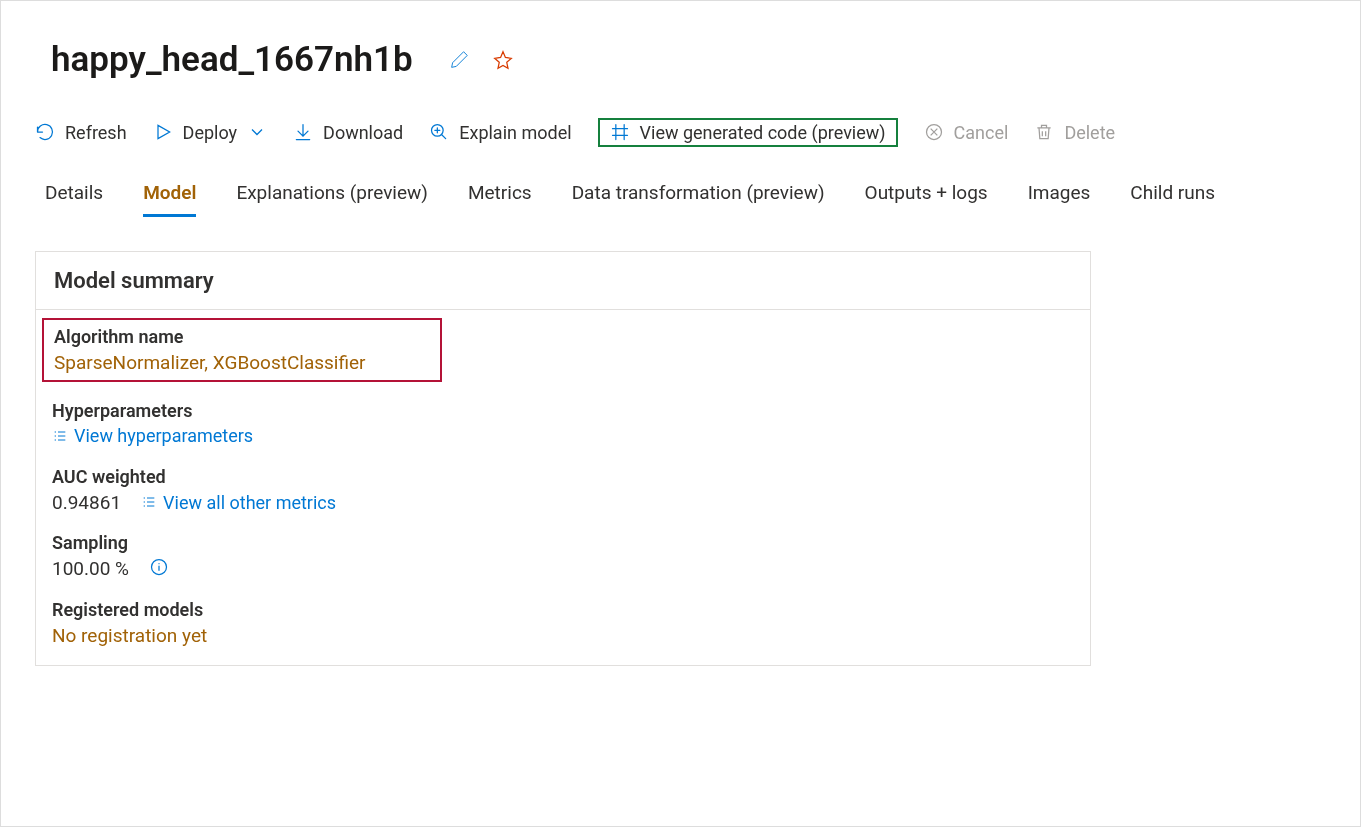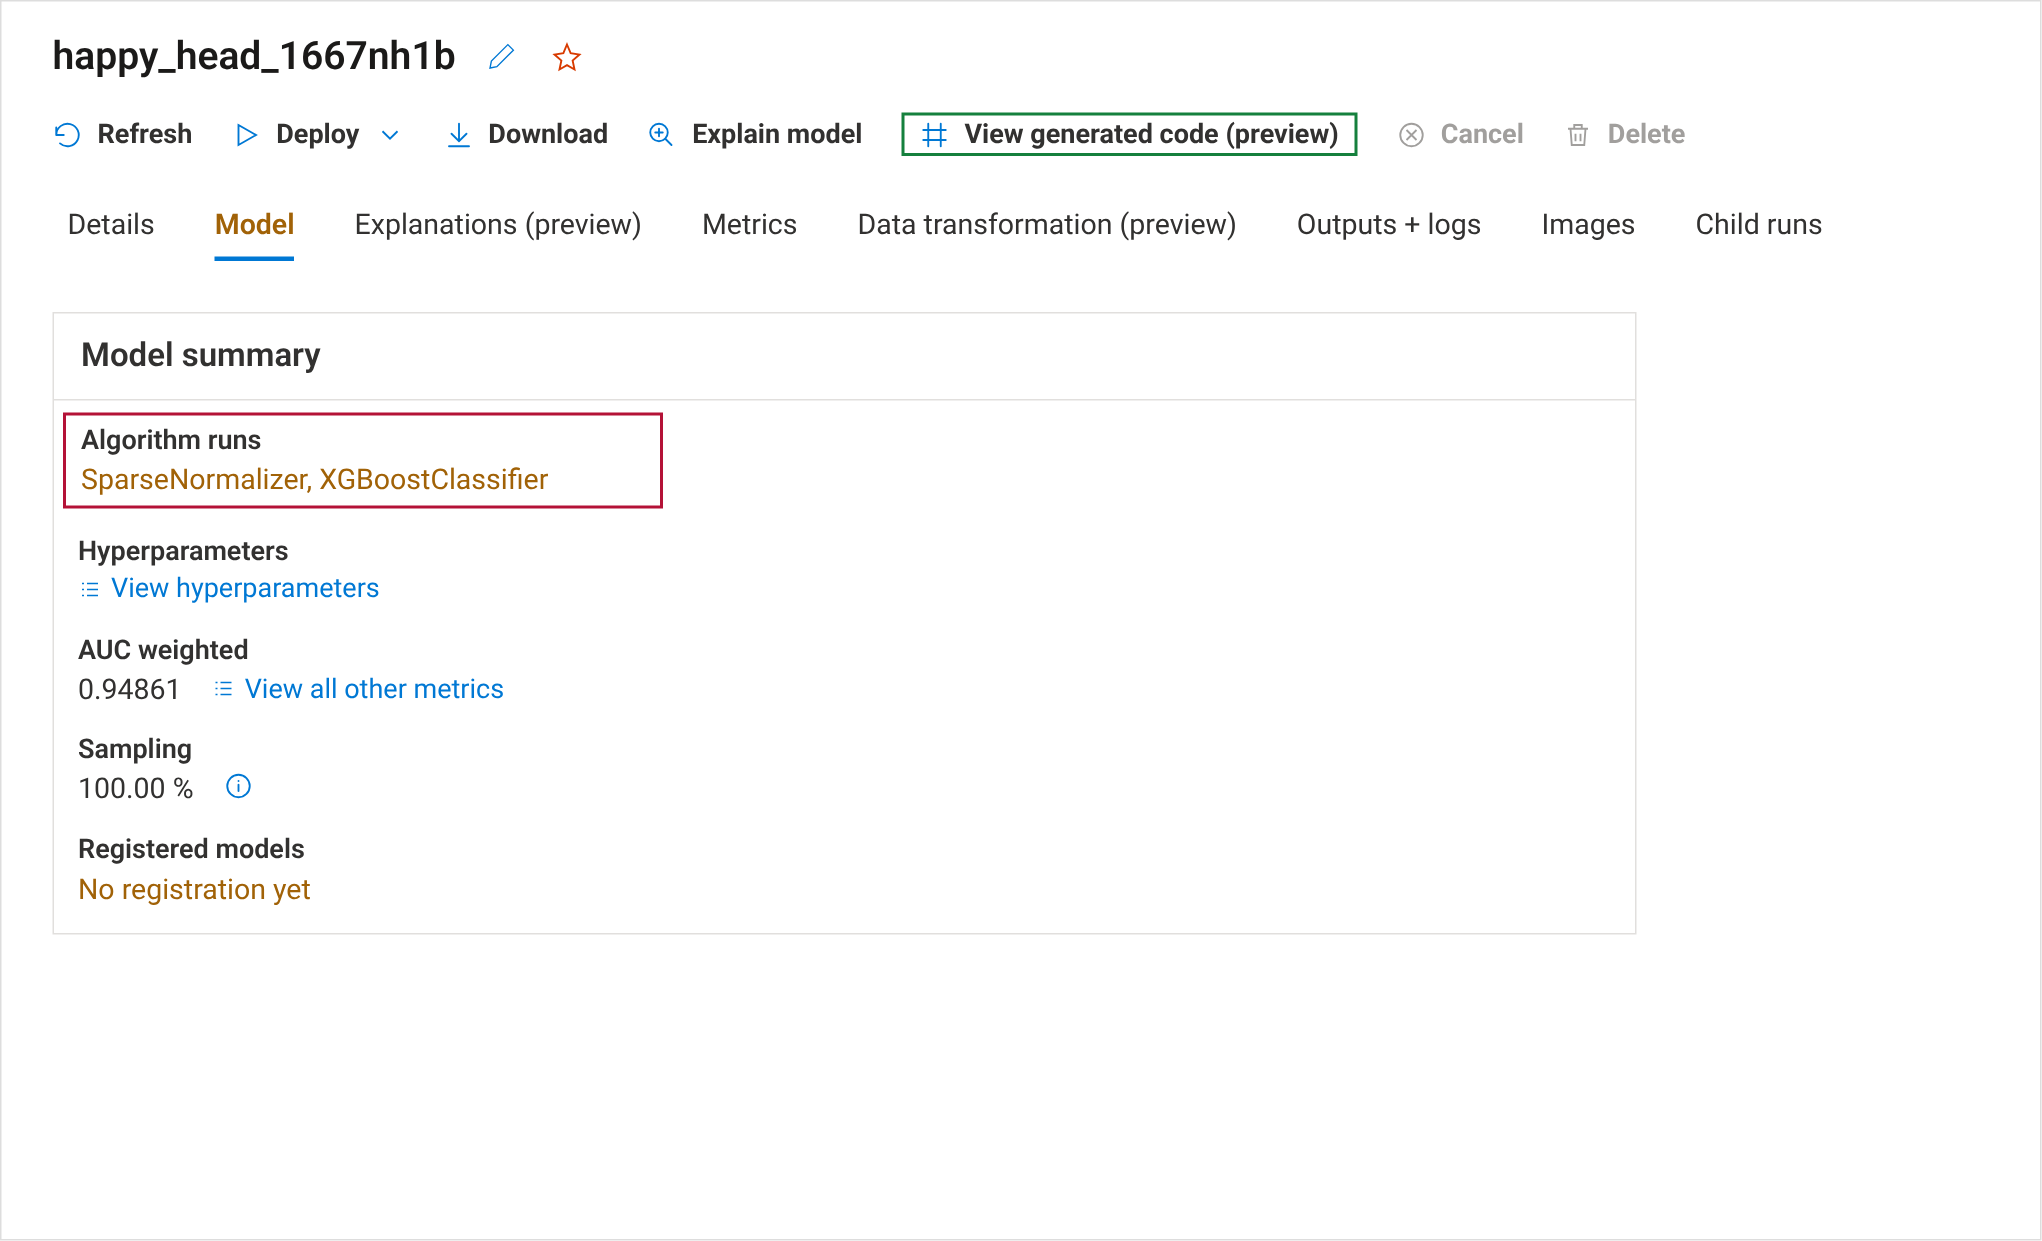--- a/index.html
+++ b/index.html
@@ -16,23 +16,23 @@
   .page {
     padding: 22px 34px 0 34px;
   }
   .title-row {
     display: flex;
     align-items: center;
     gap: 16px;
     margin-bottom: 22px;
   }
   .title-row h1 {
-    font-size: 26px;
-    font-weight: 600;
-    margin: 0;
+    font-size: 35px;
+    font-weight: 600;
+    margin: 16px;
     color: #1b1a19;
   }
   .icon-btn {
     display: inline-flex;
     align-items: center;
     justify-content: center;
     width: 28px;
     height: 28px;
   }
   .edit-icon svg { width: 22px; height: 22px; stroke: #0078d4; }
@@ -40,24 +40,24 @@
 
   .toolbar {
     display: flex;
     align-items: center;
     gap: 26px;
     margin-bottom: 34px;
     flex-wrap: nowrap;
   }
   .tool-btn {
     display: inline-flex;
-    align-items: flex-end;
+    align-items: flex-start;
     gap: 10px;
     font-size: 18px;
-    font-weight: 700;
+    font-weight: 400;
     color: #323130;
     cursor: pointer;
     padding: 4px 0;
     white-space: nowrap;
   }
   .tool-btn.disabled { color: #a19f9d; cursor: default; }
   .tool-btn.disabled svg { stroke: #a19f9d; }
   .tool-btn svg { width: 20px; height: 20px; stroke: #0078d4; fill: none; stroke-width: 1.5; }
   .highlight-box {
     border: 2px solid #15803d;
@@ -212,21 +212,21 @@
     <div class="tab">Outputs + logs</div>
     <div class="tab">Images</div>
     <div class="tab">Child runs</div>
   </div>
 
   <div class="card">
     <div class="card-header">Model summary</div>
     <div class="card-body">
 
       <div class="field highlight">
-        <div class="field-label">Algorithm runs</div>
+        <div class="field-label">Algorithm name</div>
         <div class="field-value">SparseNormalizer, XGBoostClassifier</div>
       </div>
 
       <div class="field">
         <div class="field-label">Hyperparameters</div>
         <div class="link">
           <svg viewBox="0 0 24 24">
               <path d="M4 6h2M4 12h2M4 18h2M9 6h11M9 12h11M9 18h11"></path>
             </svg>
           <span>View hyperparameters</span>

